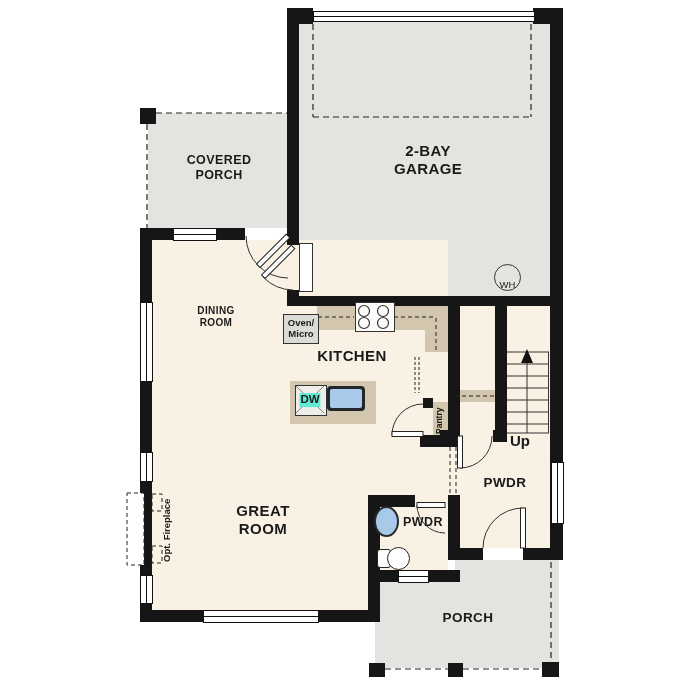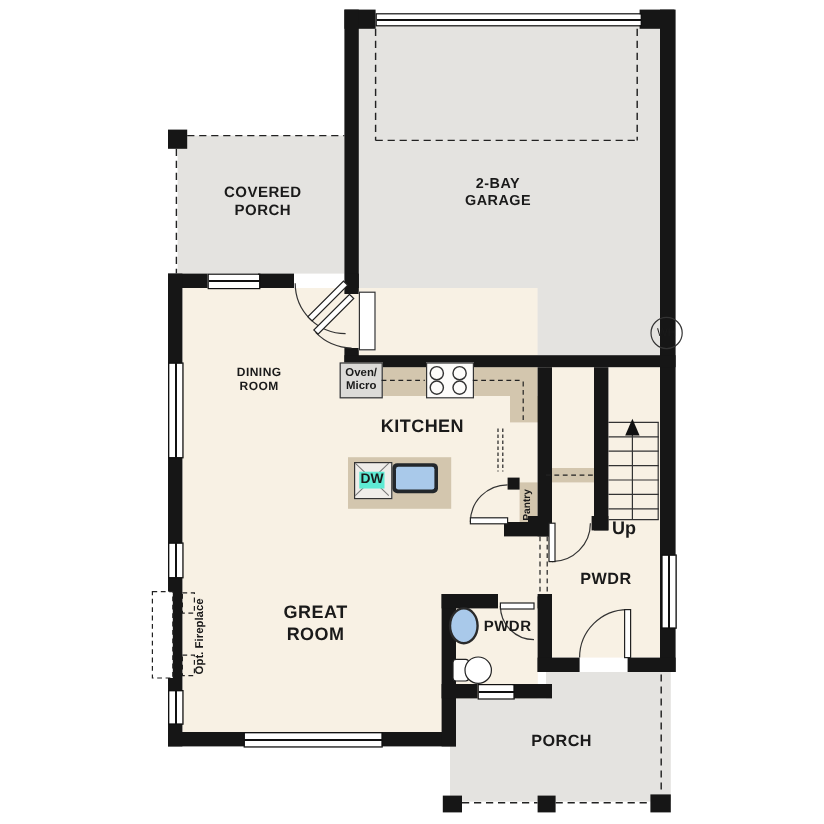--- a/index.html
+++ b/index.html
@@ -10,21 +10,21 @@
   .floor-out{background:#e4e3e0;}
   .counter{background:#d3c6ae;}
   .wall{background:#161616;}
   .win-h{background:linear-gradient(#ffffff 0 42%,#111111 42% 58%,#ffffff 58% 100%);border:1px solid #111;}
   .win-v{background:linear-gradient(to right,#ffffff 0 42%,#111111 42% 58%,#ffffff 58% 100%);border:1px solid #111;}
   .rlabel{position:absolute;transform:translate(-50%,-50%);text-align:center;font-weight:bold;
           white-space:nowrap;line-height:1.2;letter-spacing:.4px;z-index:7;}
   .vlabel{position:absolute;writing-mode:vertical-rl;transform:rotate(180deg);text-align:center;
           font-weight:bold;white-space:nowrap;z-index:7;}
   .applbox{position:absolute;background:#dcdbd8;border:1px solid #333;display:flex;flex-direction:column;
-           align-items:center;justify-content:center;font-size:9.5px;font-weight:bold;line-height:1.15;z-index:4;}
+           align-items:center;justify-content:center;font-size:9.5px;font-weight:bold;line-height:1.15;z-index:4;margin-top:12px;}
   svg.overlay{position:absolute;left:0;top:0;z-index:5;pointer-events:none;}
 </style>
 </head>
 <body>
 
 <div class="plan">
 
   <div class="abs floor-out" style="left:299px;top:20px;width:251px;height:276px"></div>
   <div class="abs floor-out" style="left:148px;top:113px;width:139px;height:115px"></div>
   <div class="abs floor-in" style="left:152px;top:240px;width:296px;height:370px"></div>
@@ -83,21 +83,21 @@
 
   <div class="abs" style="left:299px;top:243px;width:12px;height:47px;background:#fff;border:1px solid #333;z-index:4"></div>
   <div class="applbox" style="left:283px;top:302px;width:34px;height:28px">
     <span>Oven/</span>
     <span>Micro</span>
   </div>
   <div class="abs" style="left:355px;top:302px;width:38px;height:28px;background:#fdfcfa;border:1px solid #333;z-index:4"></div>
   <div class="abs" style="left:295px;top:385px;width:30px;height:29px;background:#efedea;border:1px solid #333;z-index:4"></div>
   <div class="abs" style="left:327px;top:386px;width:38px;height:25px;background:#23272b;border-radius:4px;z-index:4"></div>
   <div class="abs" style="left:330px;top:389px;width:32px;height:19px;background:#a9c9ea;border-radius:2px;z-index:4"></div>
-  <div class="abs" style="left:542px;top:264px;width:25px;height:25px;border:1.5px solid #333;border-radius:50%;display:flex;align-items:center;justify-content:center;font-size:9.5px;font-weight:400;z-index:4">
+  <div class="abs" style="left:494px;top:264px;width:25px;height:25px;border:1.5px solid #333;border-radius:50%;display:flex;align-items:flex-end;justify-content:center;font-size:9.5px;font-weight:400;z-index:4">
     <span>WH</span>
   </div>
   <div class="abs" style="left:374px;top:506px;width:21px;height:27px;background:#a9c9ea;border:2.5px solid #2a2a2a;border-radius:50%;z-index:4"></div>
   <div class="abs" style="left:377px;top:549px;width:12px;height:17px;background:#fff;border:1.5px solid #222;border-radius:3px;z-index:4"></div>
   <div class="abs" style="left:387px;top:547px;width:21px;height:21px;background:#fff;border:1.5px solid #222;border-radius:50%;z-index:4"></div>
 
   <svg class="overlay" width="687" height="687" viewBox="0 0 687 687">
 
     <g stroke="#333" fill="none" stroke-width="1">
       <path d="M246,236 A42,42 0 0 0 288,278"></path>
@@ -150,21 +150,21 @@
       <circle cx="383" cy="323" r="5.5"></circle>
     </g>
 
     <path d="M296,386 L324,413 M324,386 L296,413" stroke="#777" stroke-width="0.9"></path>
   </svg>
 
   <div class="rlabel" style="left:219px;top:168px;font-size:12.5px">
     <div>COVERED</div>
     <div>PORCH</div>
   </div>
-  <div class="rlabel" style="left:415px;top:160px;font-size:12px">
+  <div class="rlabel" style="left:428px;top:160px;font-size:15px">
     <div>2-BAY</div>
     <div>GARAGE</div>
   </div>
   <div class="rlabel" style="left:216px;top:317px;font-size:10px">
     <div>DINING</div>
     <div>ROOM</div>
   </div>
   <div class="rlabel" style="left:352px;top:356px;font-size:15px">
     <div>KITCHEN</div>
   </div>

